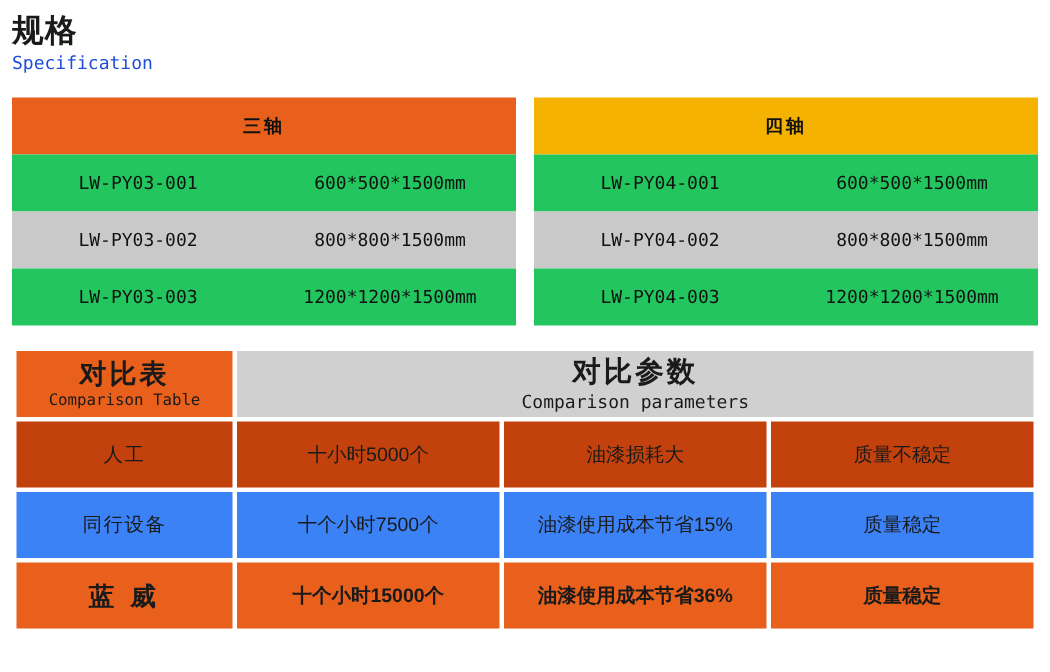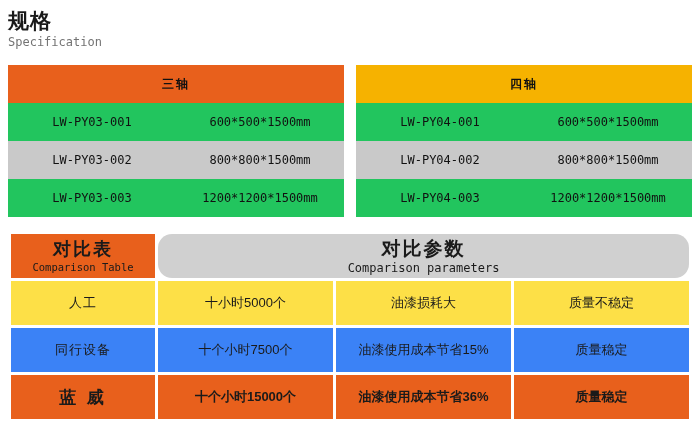--- a/index.html
+++ b/index.html
@@ -29,21 +29,21 @@
   .heading-cn {
     font-size: 21px;
     font-weight: bold;
     letter-spacing: 1px;
     line-height: 26px;
     color: #1a1a1a;
   }
   .heading-en {
     font-size: 12px;
     line-height: 16px;
-    color: #737373;
+    color: #1d4ed8;
     font-family: "DejaVu Sans Mono", monospace;
     letter-spacing: 0px;
   }
 
   
   .spec-table {
     position: absolute;
     left: 8px;
     top: 65px;
     width: 684px;
@@ -115,39 +115,38 @@
   }
   .cmp-head-left .en {
     font-size: 10.5px;
     font-family: "DejaVu Sans Mono", monospace;
     line-height: 14px;
   }
   .cmp-head-right {
     background: #d0d0d0;
     color: #1a1a1a;
     height: 48px;
-    border-radius: 14px;
   }
   .cmp-head-right .cn {
     font-size: 19px;
     font-weight: bold;
     letter-spacing: 2px;
     line-height: 23px;
   }
   .cmp-head-right .en {
     font-size: 12px;
     font-family: "DejaVu Sans Mono", monospace;
     line-height: 16px;
   }
   .cmp-label {
     width: 136px;
     font-size: 16px;
     letter-spacing: 1px;
   }
-  .cell-white { background: #fde047; }
+  .cell-white { background: #c2410c; }
   .cell-grey  { background: #3b82f6; }
   .cell-orange {
     background: #e8601c;
     color: #ffffff;
     font-weight: bold;
     margin-top: 45px;
   }
   .cmp-row-3 td { font-weight: bold; }
   .cmp-row-3 .cmp-label { font-size: 17px; letter-spacing: 3px; }
   .cmp-c1 { width: 172px; }

